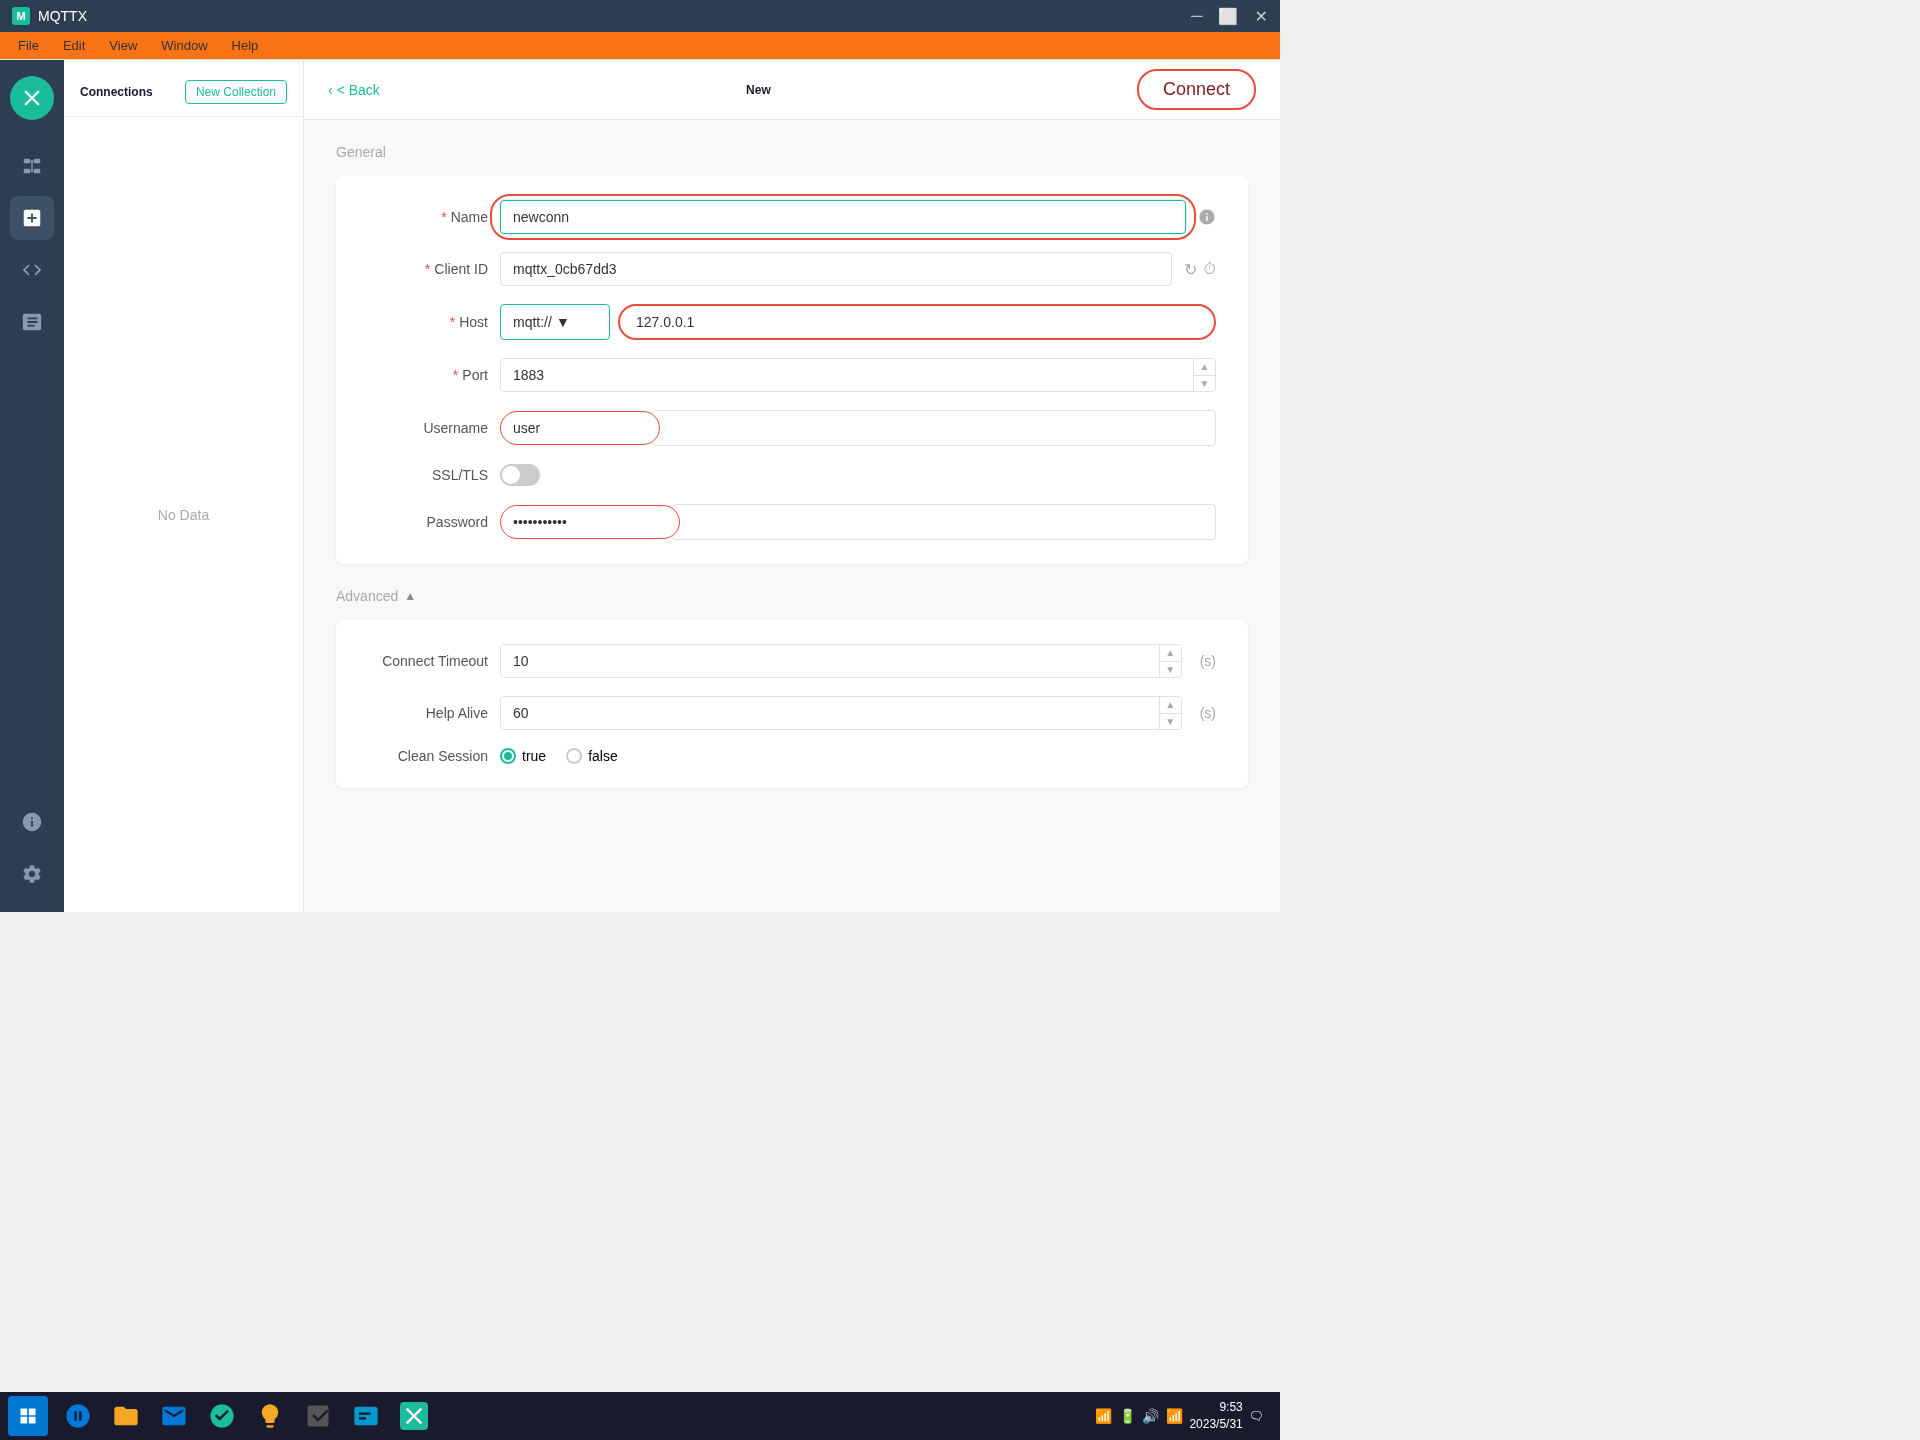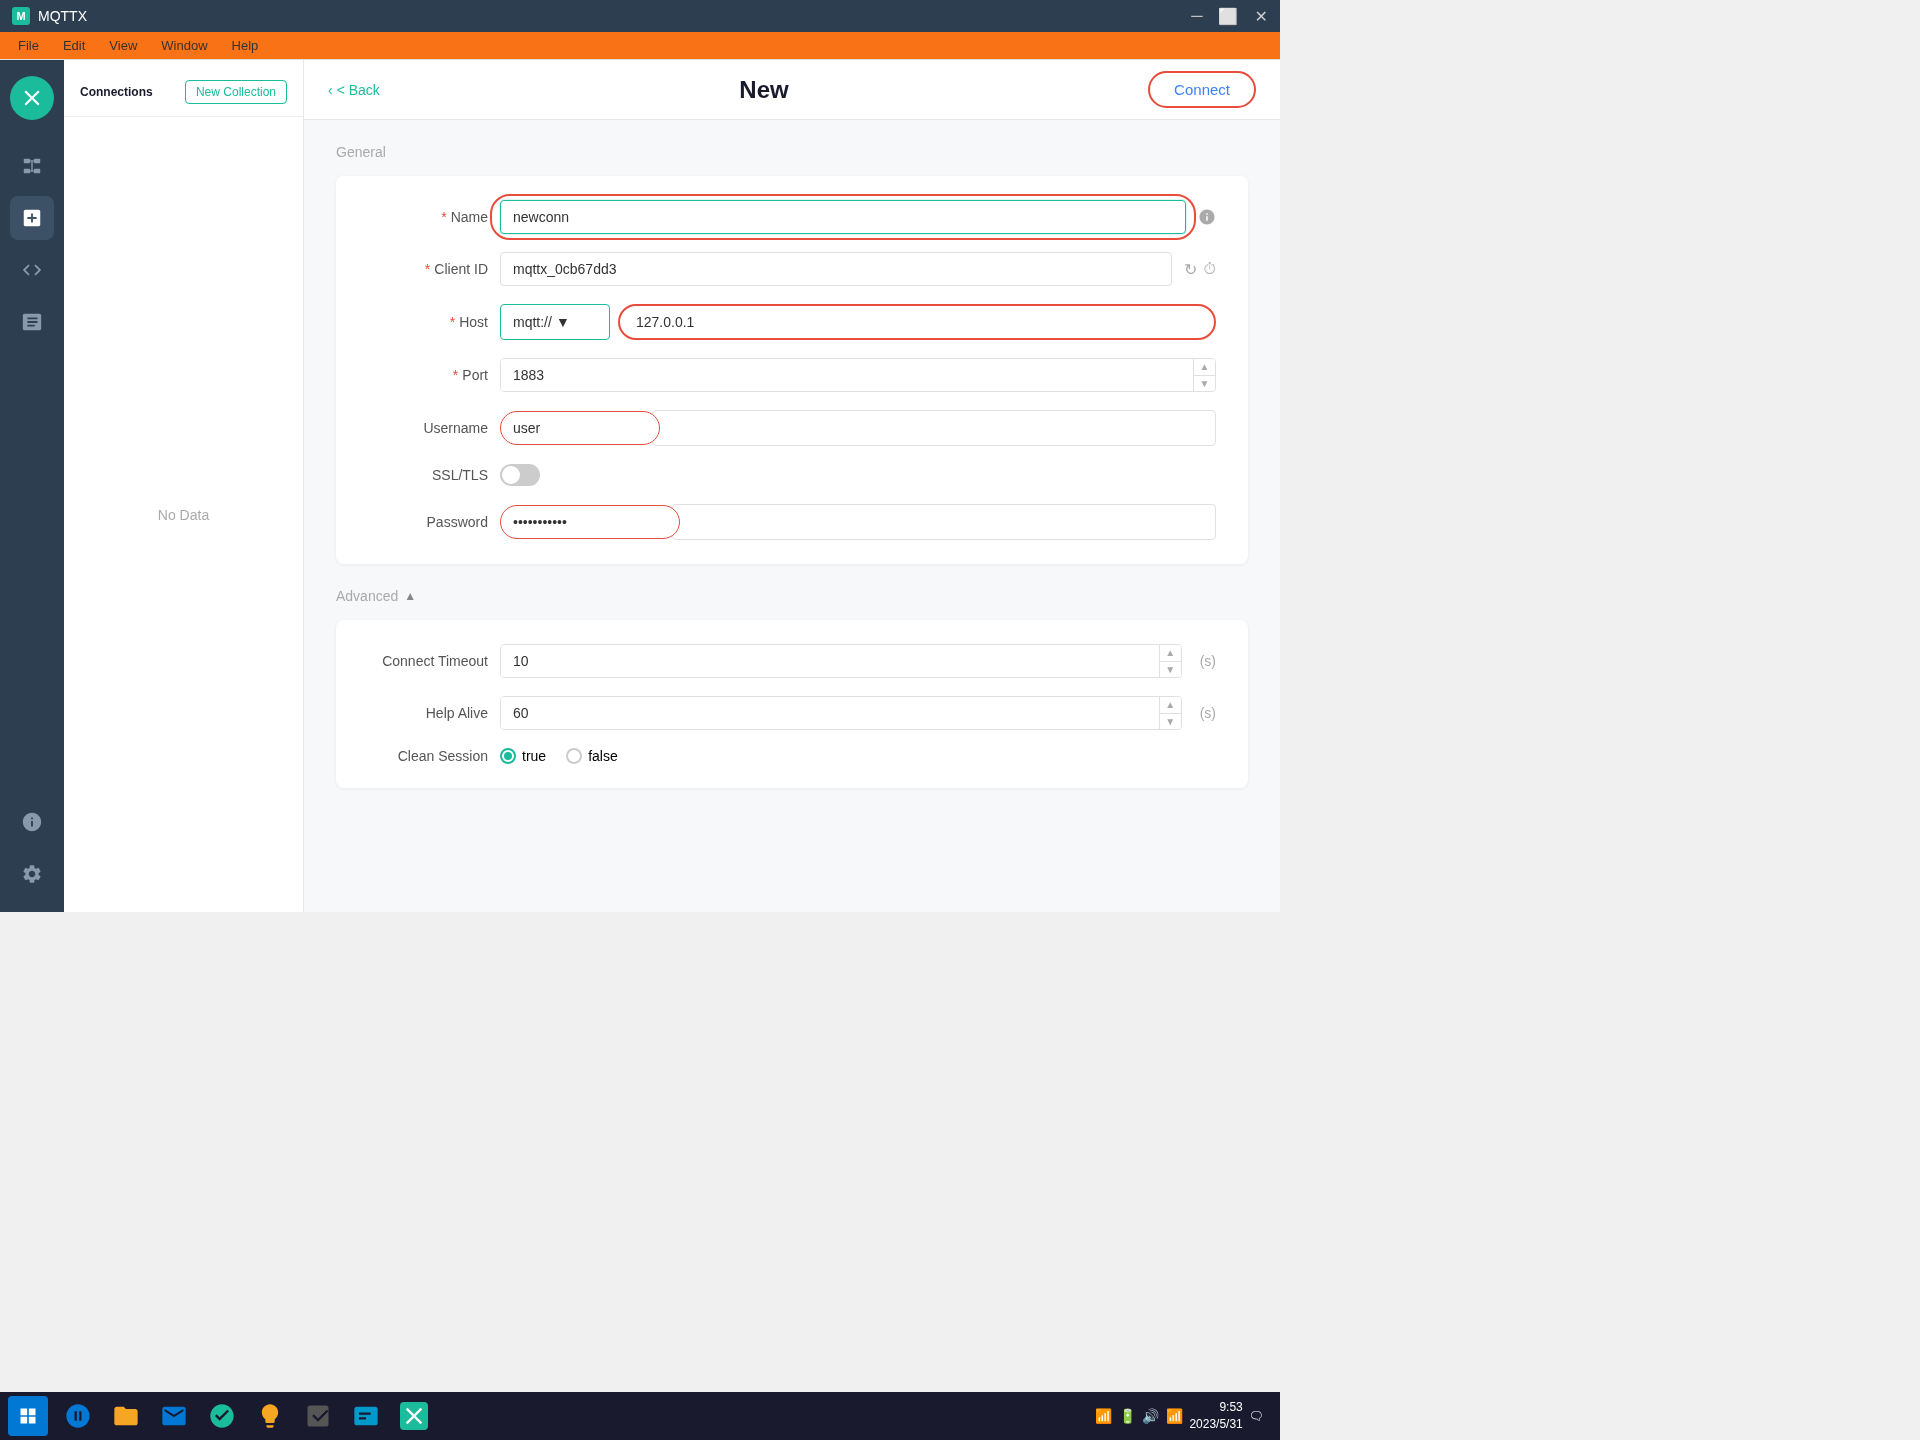--- a/index.html
+++ b/index.html
@@ -170,31 +170,31 @@
     }
     .back-btn {
       display: flex;
       align-items: center;
       gap: 4px;
       color: #1abc9c;
       cursor: pointer;
       font-size: 14px;
     }
     .main-topbar-title {
-      font-size: 24px;
+      font-size: 12px;
       font-weight: 700;
       color: #1a1a2e;
     }
     .connect-btn {
       border: 2px solid #e74c3c;
-      color: #3b82f6;
+      color: #7f1d1d;
       background: white;
       border-radius: 20px;
       padding: 8px 24px;
-      font-size: 15px;
+      font-size: 18px;
       cursor: pointer;
       font-weight: 500;
     }
 
     
     .form-area {
       padding: 24px 32px;
       flex: 1;
     }
     .section-title {

